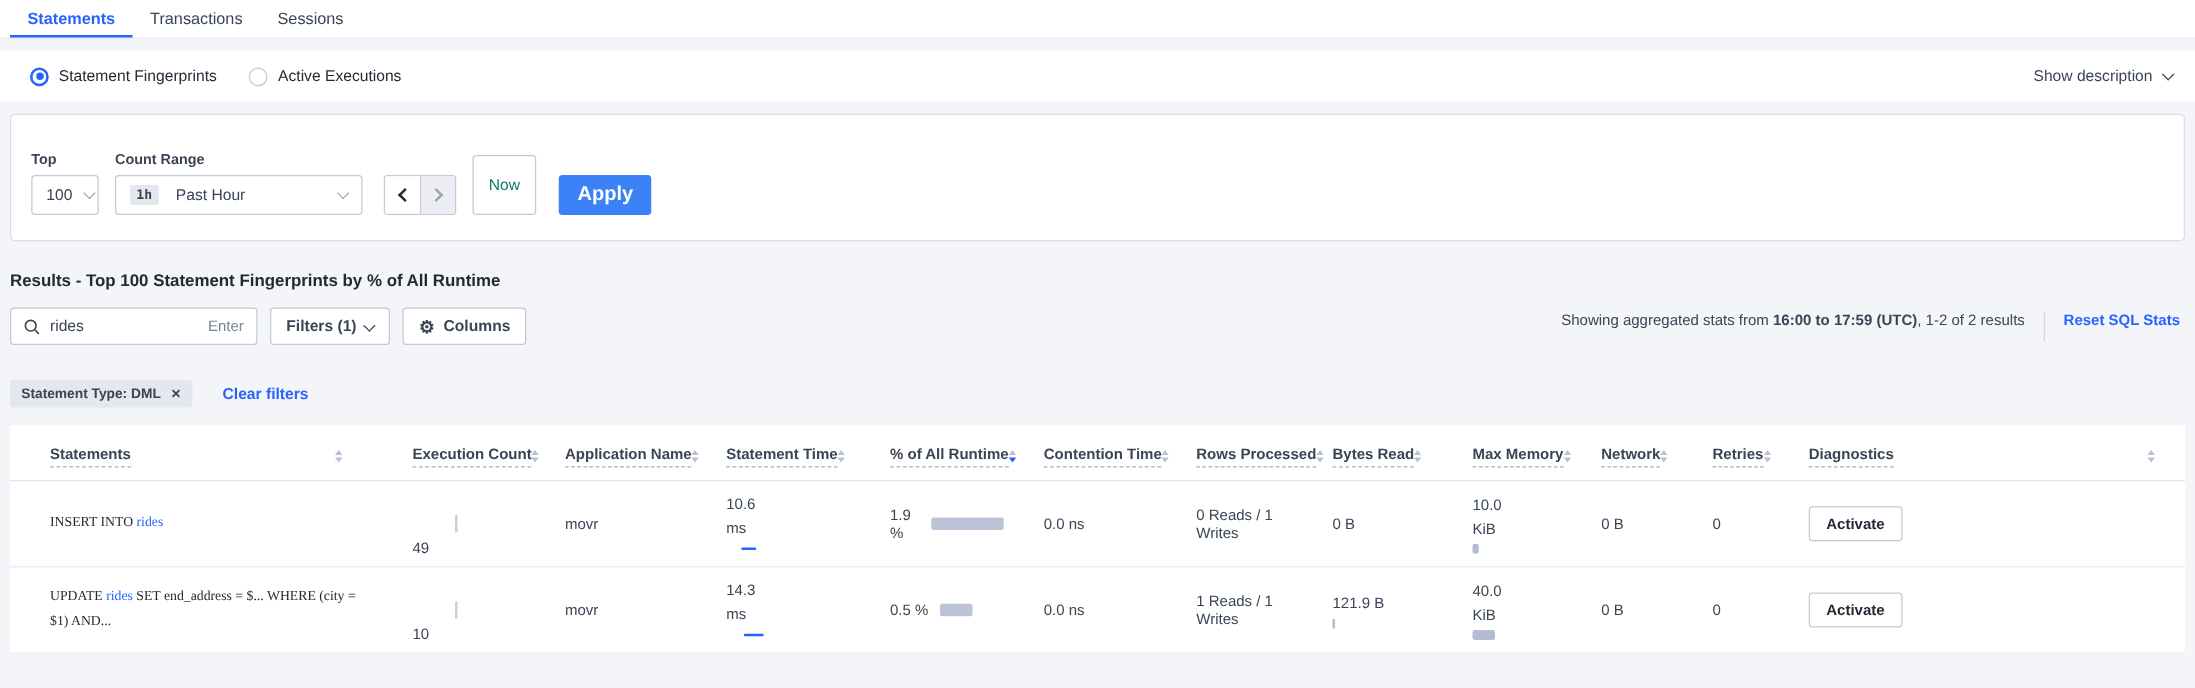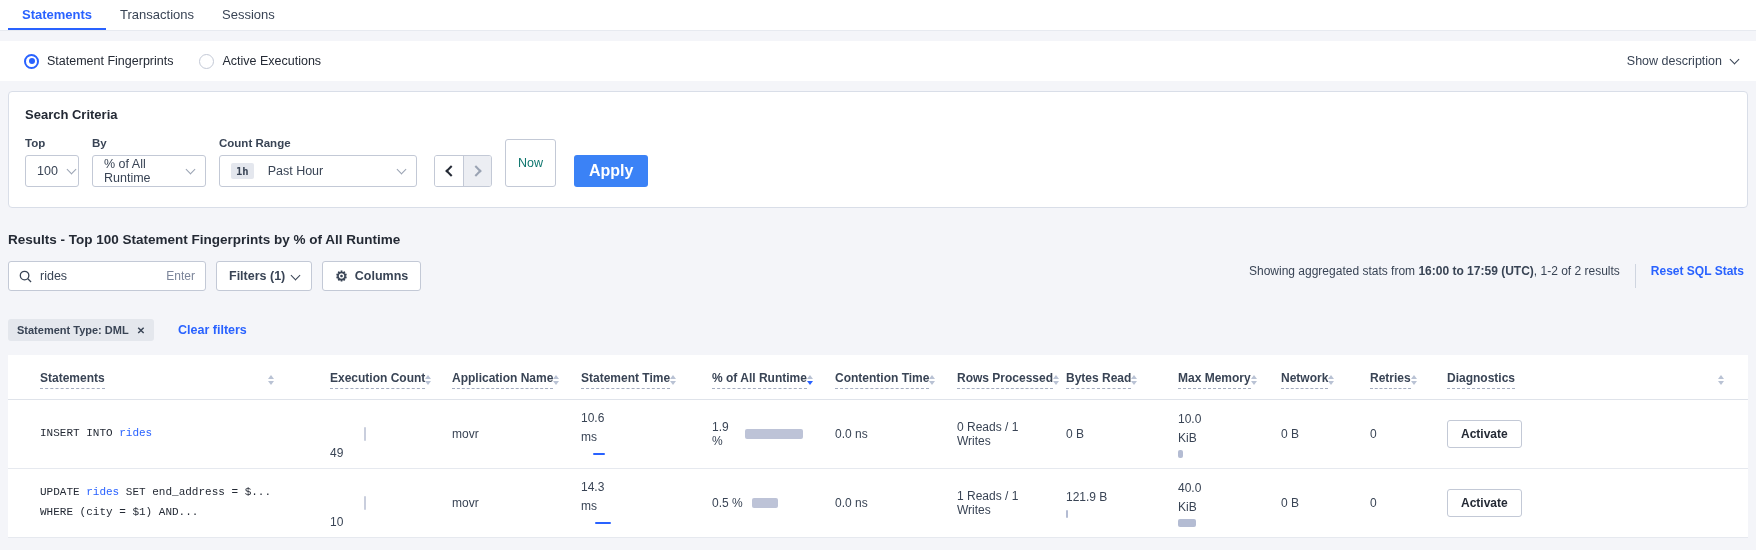--- a/index.html
+++ b/index.html
@@ -64,21 +64,21 @@
   table { width:100%; border-collapse:collapse; table-layout:fixed; }
   th, td { text-align:left; padding-left:32px; }
   th { padding-top:16px; padding-bottom:10px; border-bottom:1px solid #dfe3ea; vertical-align:middle; }
   .hwrap { display:flex; align-items:center; justify-content:space-between; padding-right:24px; cursor:pointer; }
   .hlabel { font-size:12px; font-weight:bold; color:#394455; border-bottom:1px dashed #a4adc0; padding-bottom:3px; white-space:nowrap; }
   .sort { display:flex; flex-direction:column; gap:2.5px; align-items:center; flex:0 0 auto; }
   .tri-up { width:0; height:0; border-left:3.5px solid transparent; border-right:3.5px solid transparent; border-bottom:4.5px solid #b9c2d4; }
   .tri-dn { width:0; height:0; border-left:3.5px solid transparent; border-right:3.5px solid transparent; border-top:4.5px solid #b9c2d4; }
   th.sorted .tri-dn { border-top-color:#2962ff; }
   td { border-bottom:1px solid #e6e9ef; font-size:12px; color:#394455; vertical-align:middle; height:57px; padding-top:8px; padding-bottom:8px; }
-  .sql { font-family:Liberation Mono, monospace; font-size:11px; color:#242a35; white-space:pre-wrap; line-height:1.8; display:block; max-width:268px; }
+  .sql { font-family:Liberation Serif, serif; font-size:11px; color:#242a35; white-space:pre-wrap; line-height:1.8; display:block; max-width:268px; }
   .sql .lnk { color:#2962ff; cursor:pointer; }
   .exec { display:flex; align-items:center; }
   .exec .num { width:34px;margin-top:38px; }
   .vbar { width:2px; height:14px; background:#c9cedd; border-radius:1px; }
   .stack { display:flex; flex-direction:column; }
   .stack .val { max-width:38px; line-height:1.55; }
   .tbar { position:relative; height:9px; margin-top:3px; }
   .tbar .g { height:8px; border-radius:3px; background:#b9c0d4; }
   .tbar .b { position:absolute; top:3px; height:2.5px; background:#2962ff; border-radius:1px; }
   .pct { display:flex; align-items:center; gap:9px; }
@@ -106,33 +106,25 @@
       <span>Active Executions</span>
     </label>
   </div>
   <div class="show-desc">
     <span>Show description</span>
     <span class="chev"></span>
   </div>
 </section>
 
 <section class="card">
-  <div class="card-title">Search Criteria</div>
   <div class="controls">
     <div class="field" style="width:54px;">
       <span class="field-label">Top</span>
       <div class="select">
         <span>100</span>
-        <span class="chev"></span>
-      </div>
-    </div>
-    <div class="field" style="width:114px;">
-      <span class="field-label">By</span>
-      <div class="select">
-        <span>% of All Runtime</span>
         <span class="chev"></span>
       </div>
     </div>
     <div class="field" style="width:198px;">
       <span class="field-label">Count Range</span>
       <div class="select">
         <span class="tr-left">
           <span class="chip">1h</span>
           <span>Past Hour</span>
         </span>

